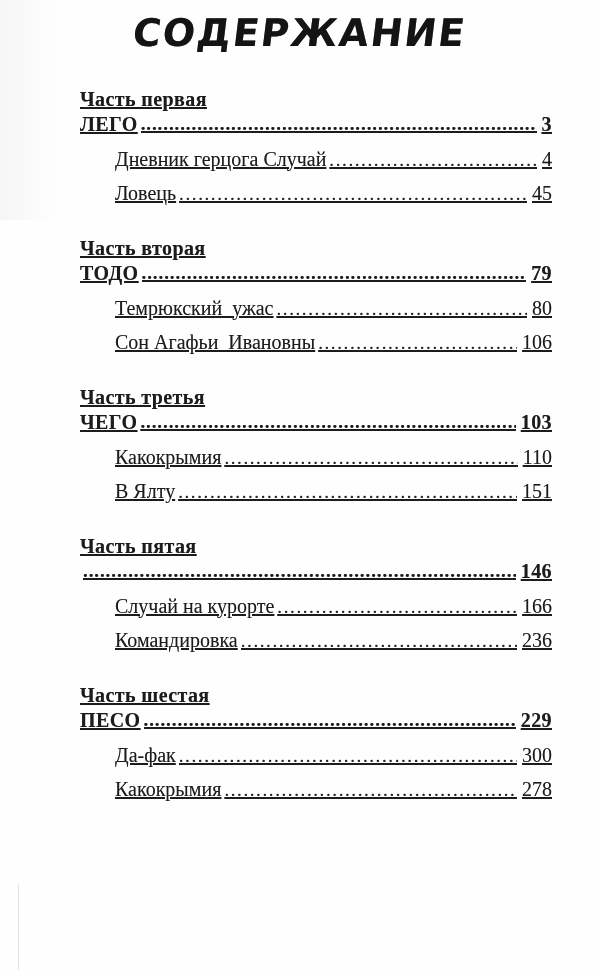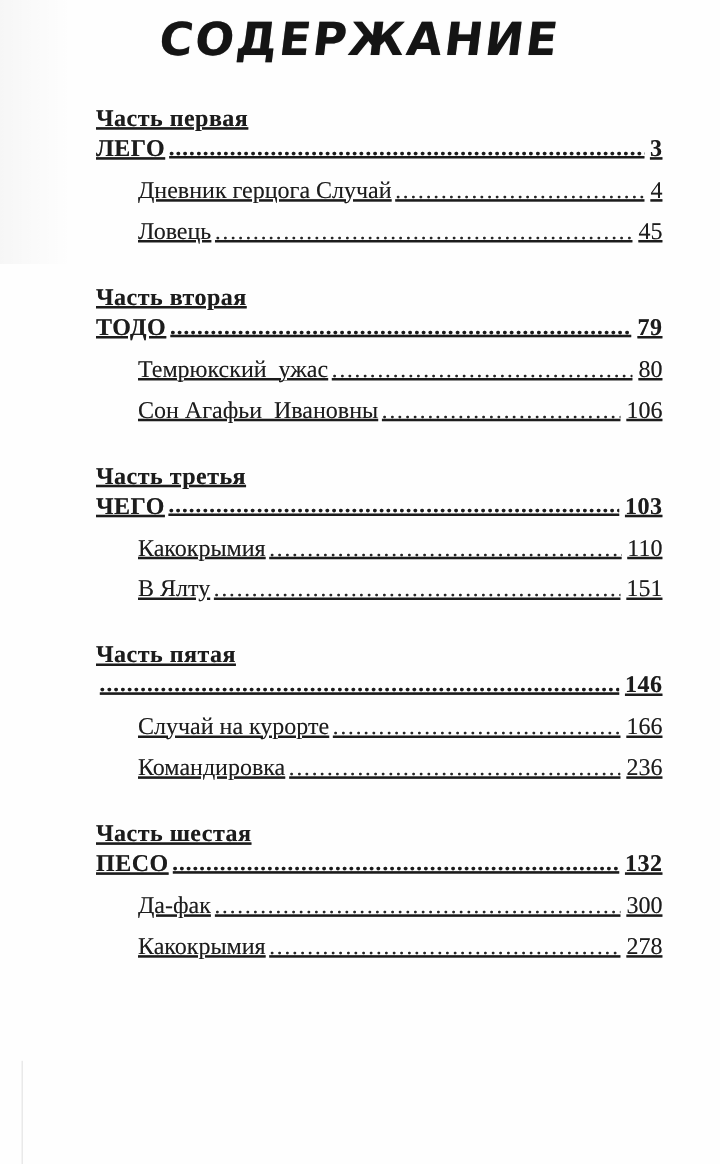--- a/index.html
+++ b/index.html
@@ -200,21 +200,21 @@
         <span class="dots"></span>
         <span class="page-num">236</span>
       </div>
     </div>
 
     <div class="toc-section">
       <div class="part-label">Часть шестая</div>
       <div class="row part-row">
         <span class="row-title">ПЕСО</span>
         <span class="dots"></span>
-        <span class="page-num">132</span>
+        <span class="page-num">229</span>
       </div>
       <div class="row entry-row">
         <span class="row-title">Да-фак</span>
         <span class="dots"></span>
         <span class="page-num">300</span>
       </div>
       <div class="row entry-row">
         <span class="row-title">Какокрымия</span>
         <span class="dots"></span>
         <span class="page-num">278</span>

